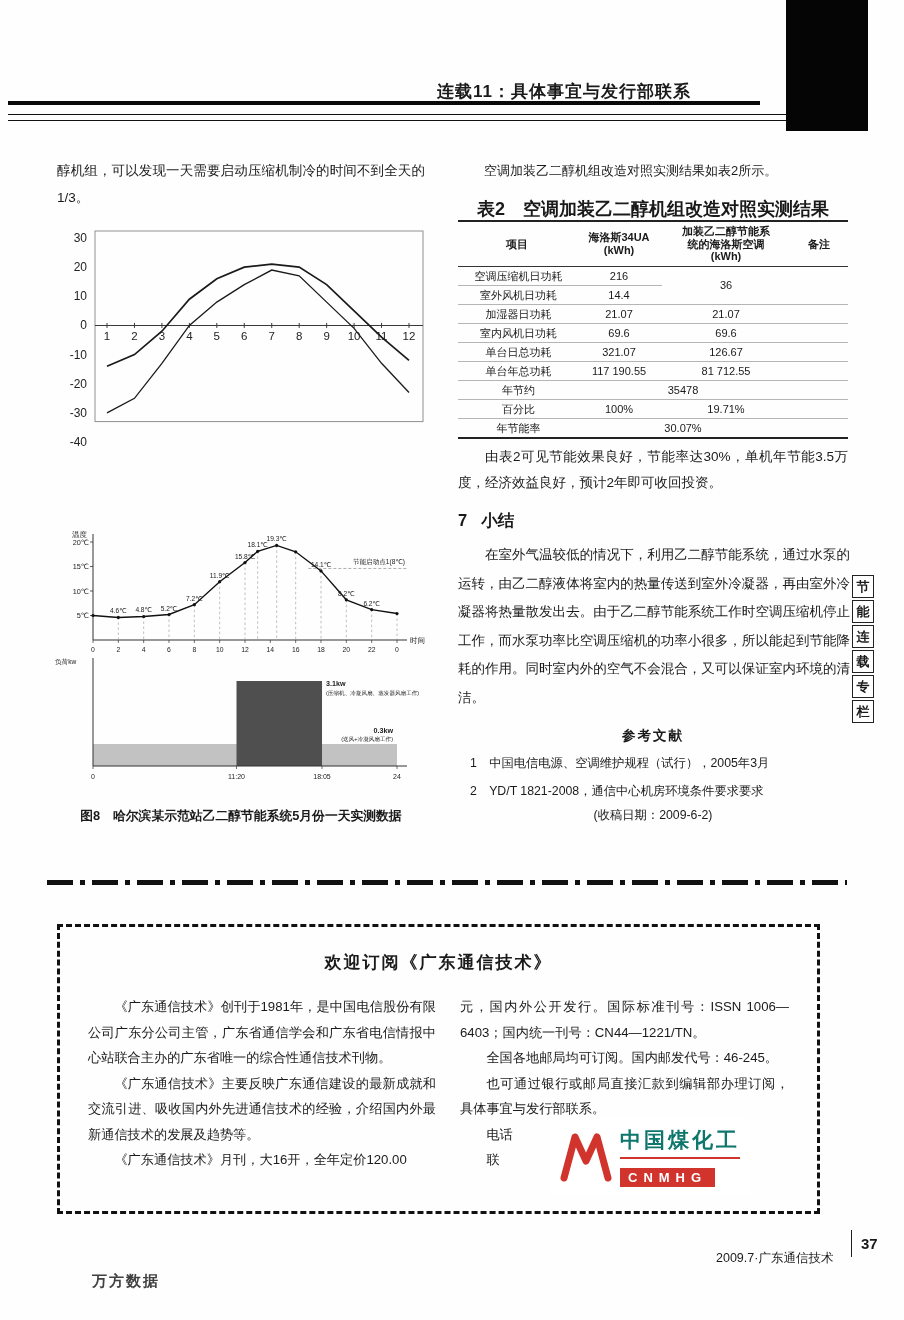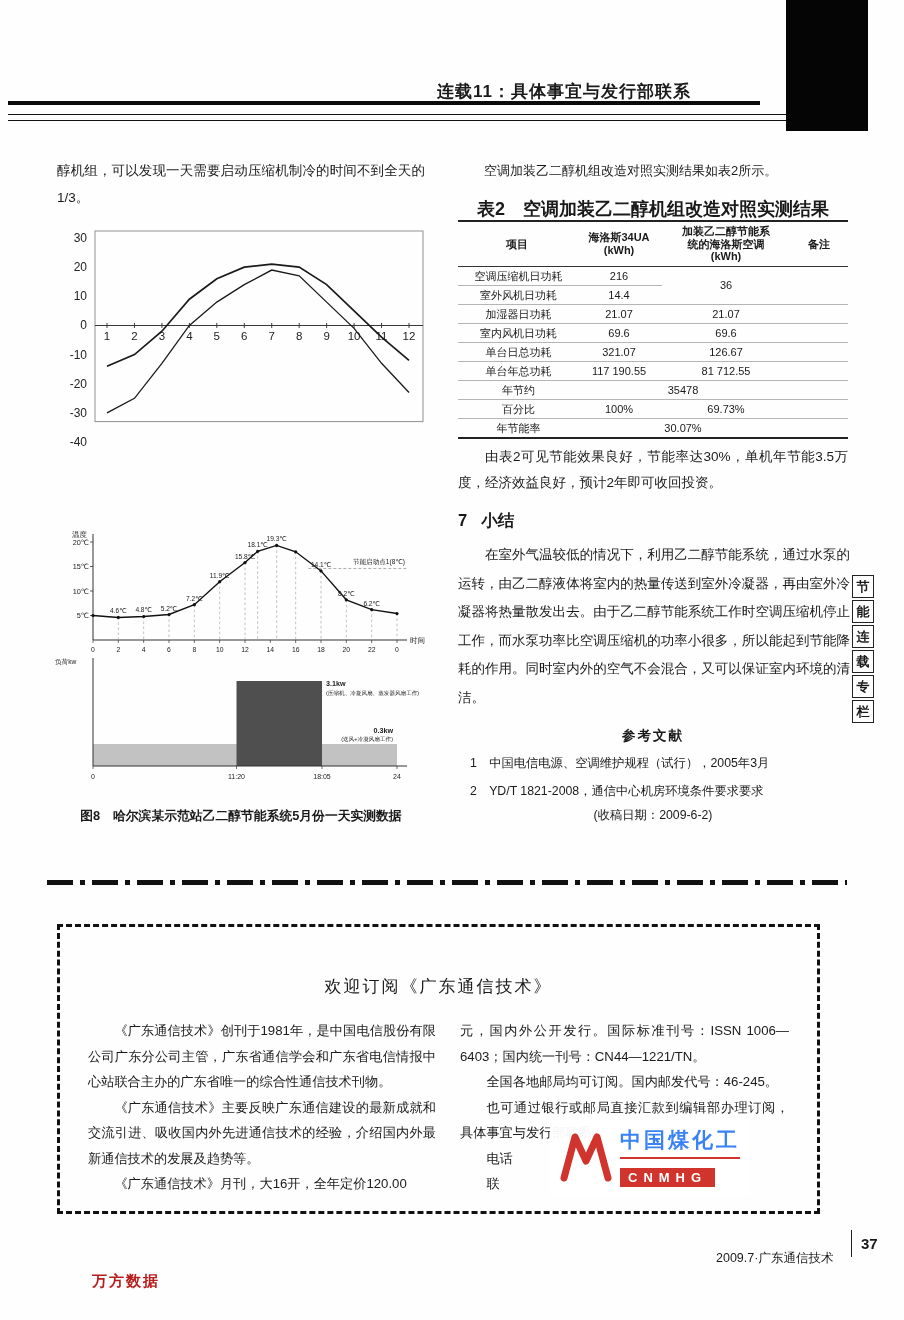--- a/index.html
+++ b/index.html
@@ -47,37 +47,37 @@
   
   .side-tabs{left:852px;top:575px;display:flex;flex-direction:column;gap:2px}
   .side-tab{width:22px;height:23px;border:1.3px solid #222;font-size:13px;font-weight:bold;display:flex;align-items:center;justify-content:center;background:#fff}
 
   
   .sep{left:47px;top:880px;width:800px;height:4.5px;
        background:repeating-linear-gradient(90deg,#111 0 26px,transparent 26px 33px,#111 33px 38px,transparent 38px 45px)}
 
   
   .subbox{left:57px;top:924px;width:763px;height:290px;border:3px dashed #111;background:#fefefe}
-  .sub-title{margin-top:48px;text-align:center;font-size:17px;font-weight:normal;letter-spacing:2px}
+  .sub-title{margin-top:24px;text-align:center;font-size:17px;font-weight:bold;letter-spacing:2px}
   .sub-cols{display:flex;gap:24px;padding:0 28px;margin-top:20px}
   .sub-col{font-size:13.2px;line-height:25.5px;font-weight:normal;text-align:justify}
   .sub-col.l{width:348px}
   .sub-col.r{flex:1}
   .sub-col p{text-indent:2em}
   .sub-col p.noindent{text-indent:0}
 
   
   .cnmhg{left:550px;top:1118px;display:flex;align-items:center;gap:8px;background:rgba(255,255,255,.95);padding:8px 10px}
-  .cn-name{color:#3b82f6;font-size:21px;font-weight:bold;letter-spacing:3px;border-bottom:2px solid #d0342c;padding-bottom:3px}
+  .cn-name{color:#0f766e;font-size:21px;font-weight:bold;letter-spacing:3px;border-bottom:2px solid #d0342c;padding-bottom:3px}
   .cn-abbr{margin-top:9px;background:#d0342c;color:#fff;font-size:13px;font-weight:bold;letter-spacing:6px;padding:2px 8px;display:inline-block}
 
   
   .pagenum{left:851px;top:1230px;border-left:1.6px solid #222;padding-left:9px;height:27px;font-size:15px;font-weight:bold;display:flex;align-items:center}
   .footer-journal{left:716px;top:1250px;font-size:12.5px}
-  .wanfang{left:92px;top:1272px;font-size:15px;font-weight:bold;letter-spacing:2px;color:#b91c1c}
+  .wanfang{left:92px;top:1272px;font-size:15px;font-weight:bold;letter-spacing:2px;color:#404040}
 </style>
 </head>
 <body>
 
 <div class="page">
 
   <div class="abs header-title">连载11：具体事宜与发行部联系</div>
   <div class="abs rule-thick"></div>
   <div class="abs rule-double"></div>
   <div class="abs corner-block"></div>
@@ -286,21 +286,21 @@
           <td></td>
         </tr>
         <tr>
           <td class="item">年节约</td>
           <td colspan="2">35478</td>
           <td></td>
         </tr>
         <tr>
           <td class="item">百分比</td>
           <td>100%</td>
-          <td>69.73%</td>
+          <td>19.71%</td>
           <td></td>
         </tr>
         <tr>
           <td class="item">年节能率</td>
           <td colspan="2">30.07%</td>
           <td></td>
         </tr>
       </tbody>
     </table>
   </div>

